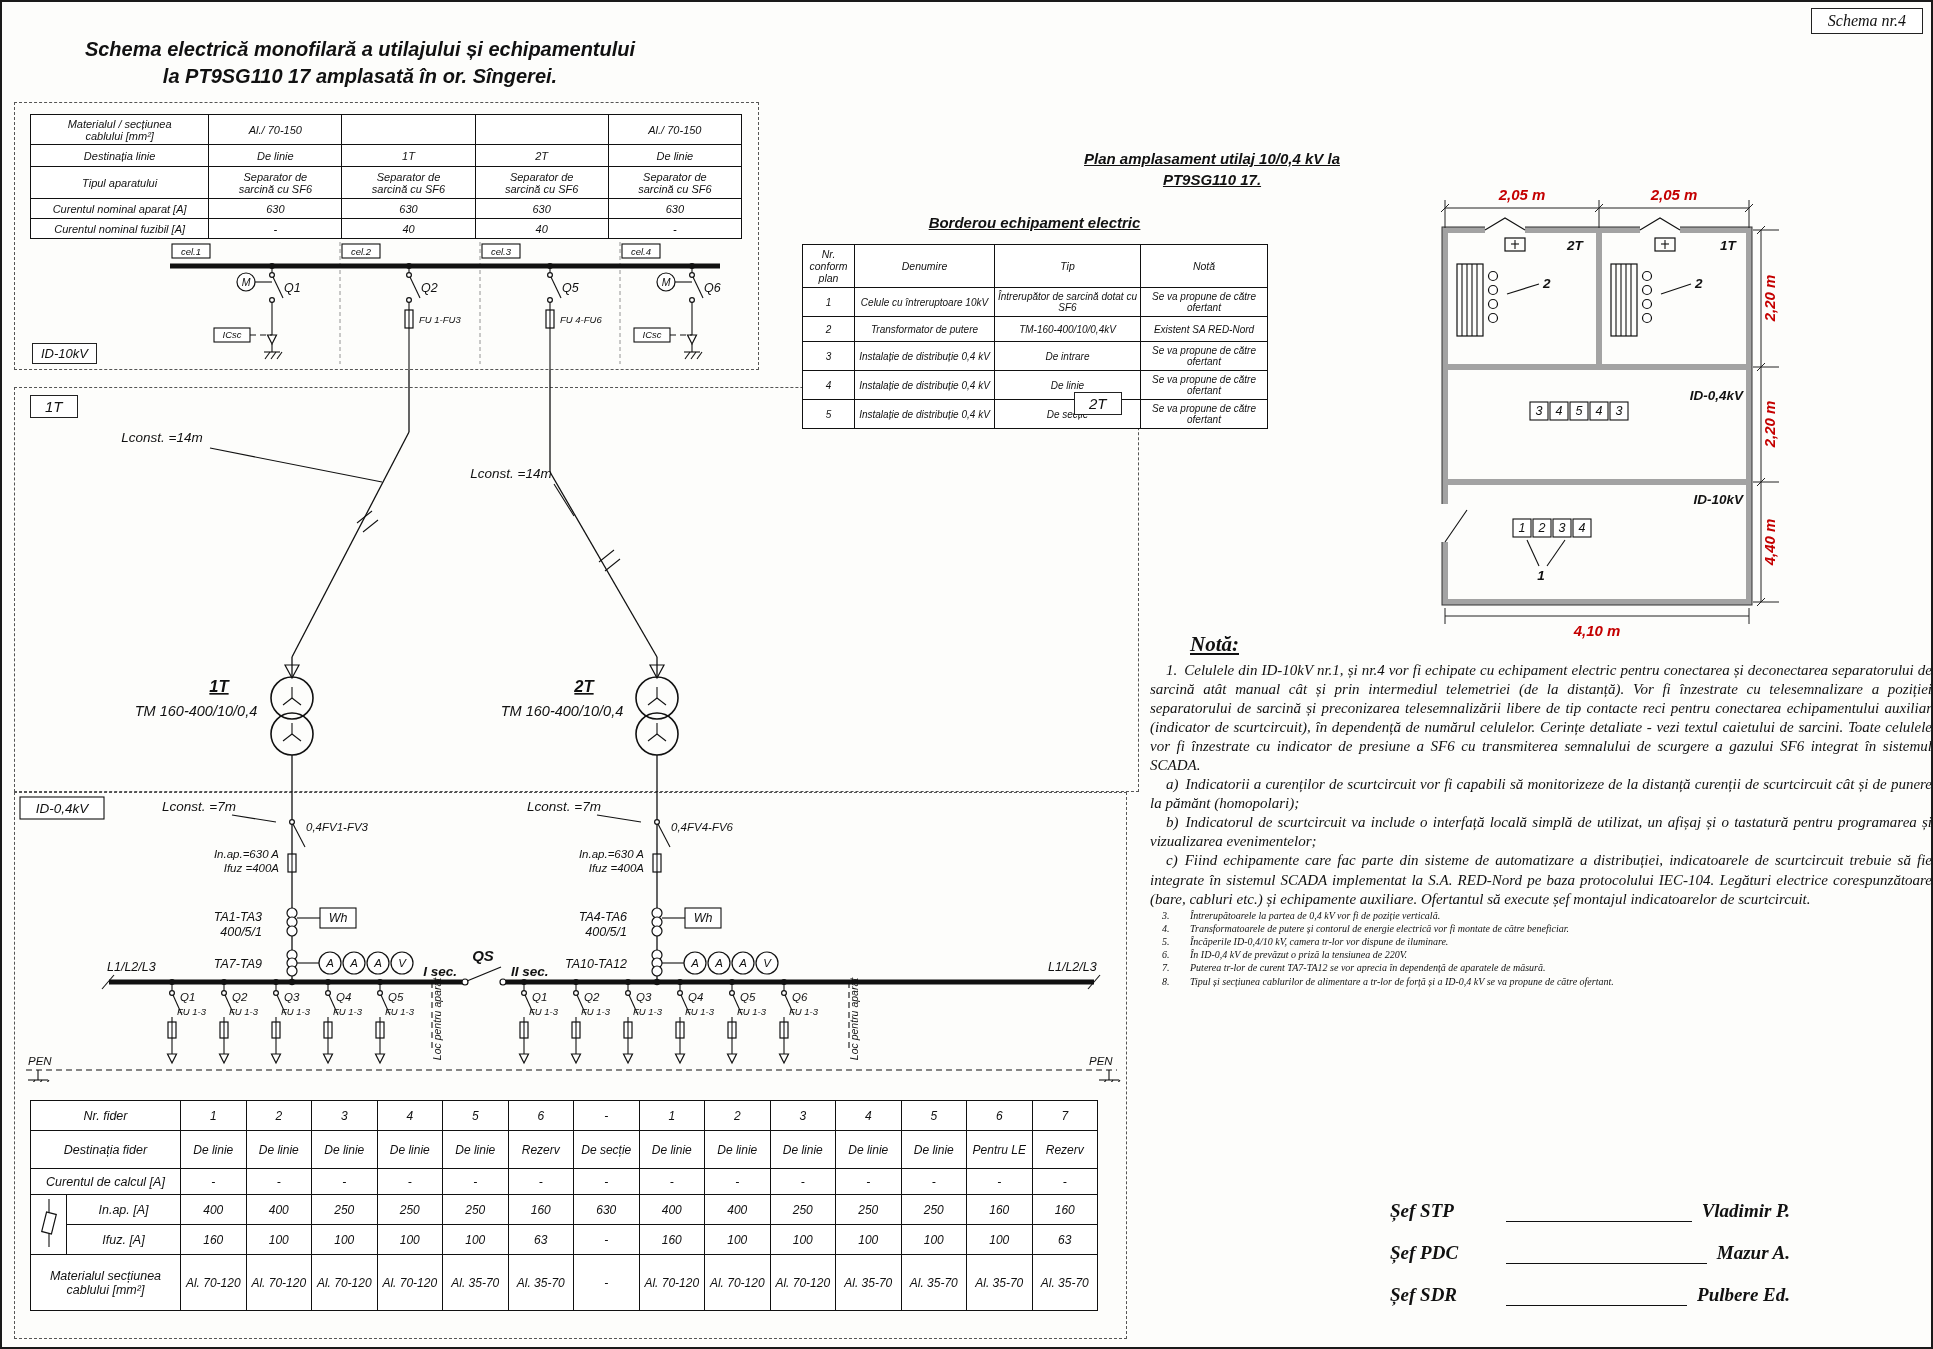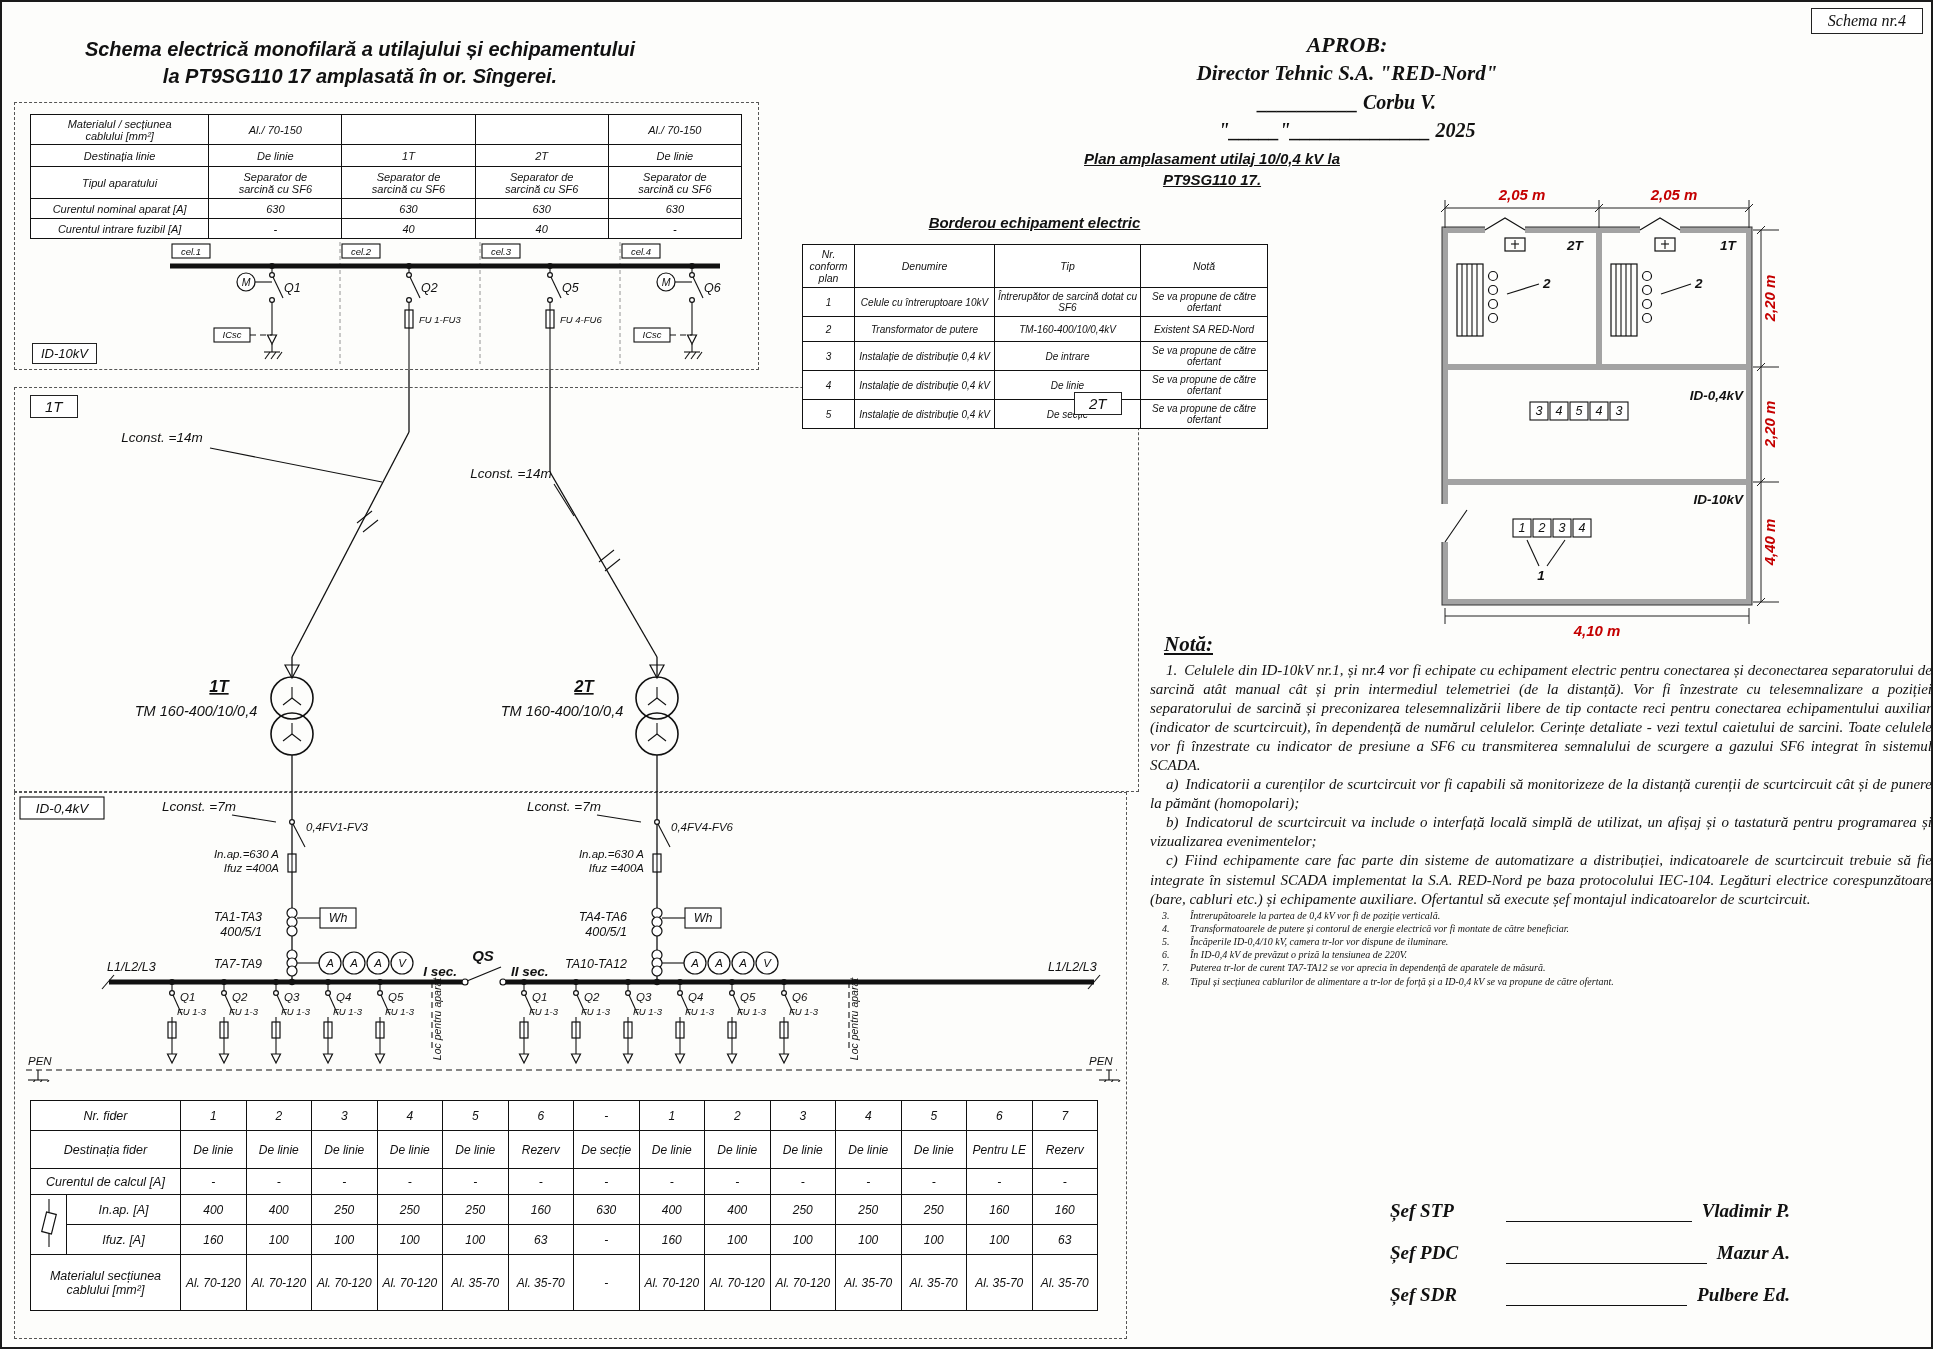--- a/index.html
+++ b/index.html
@@ -34,21 +34,21 @@
 .fider{position:absolute;left:28px;top:1098px;width:1068px;font:italic 12px "Liberation Sans",sans-serif}
 .fider td{padding:1px 2px}
 .fider .lab{font-size:12.5px}
 .fider tr:nth-child(1){height:30px}
 .fider tr:nth-child(2){height:38px}
 .fider tr:nth-child(3){height:26px}
 .fider tr:nth-child(4){height:30px}
 .fider tr:nth-child(5){height:30px}
 .fider tr:nth-child(6){height:56px}
 .nota{position:absolute;left:1148px;top:630px;width:782px;font-family:"Liberation Serif",serif;font-style:italic}
-.nota-title{font:bold italic 21px "Liberation Serif",serif;text-decoration:underline;margin-left:14px;margin-bottom:4px}
+.nota-title{font:bold italic 21px "Liberation Serif",serif;text-decoration:underline;margin-left:40px;margin-bottom:4px}
 .np{font-size:15px;line-height:1.27;text-align:justify;text-indent:16px}
 .np .nn{padding-right:7px}
 .nsub{font-size:15px;line-height:1.27;text-indent:92px}
 .nli{font-size:10px;line-height:1.32;text-align:justify}
 .nli .nn{display:inline-block;min-width:40px;padding-left:12px}
 .sigs{position:absolute;left:1388px;top:1198px;width:400px;font-family:"Liberation Serif",serif}
 .sigrow{display:flex;align-items:flex-end;margin-bottom:20px}
 .sigrole{font:bold italic 19px "Liberation Serif",serif;width:110px}
 .sigline{flex:1;border-bottom:1.6px solid #111;height:20px;margin:0 6px}
 .signame{font:bold italic 19px "Liberation Serif",serif;padding-left:4px}
@@ -83,26 +83,20 @@
 
 <div class="page">
 
   <div class="schema-nr">Schema nr.4</div>
 
   <div class="title">
     <div>Schema electrică monofilară a utilajului și echipamentului</div>
     <div>la  PT9SG110 17 amplasată în or. Sîngerei.</div>
   </div>
 
-  <div class="aprob">
-    <div class="a1">APROB:</div>
-    <div class="a2">Director Tehnic S.A. "RED-Nord"</div>
-    <div class="a3">__________  Corbu V.</div>
-    <div class="a4">"_____"______________ 2025</div>
-  </div>
 
   <div class="dashed" style="left:12px;top:100px;width:745px;height:268px"></div>
   <div class="dashed" style="left:12px;top:385px;width:1125px;height:405px"></div>
   <div class="dashed" style="left:12px;top:790px;width:1113px;height:547px"></div>
 
   <table class="apparatus">
     <colgroup>
         <col style="width:178px">
         <col style="width:133px">
         <col style="width:133px">
@@ -132,21 +126,21 @@
           <td>Separator de sarcină cu SF6</td>
         </tr>
         <tr>
           <td class="lab">Curentul nominal aparat [A]</td>
           <td>630</td>
           <td>630</td>
           <td>630</td>
           <td>630</td>
         </tr>
         <tr>
-          <td class="lab">Curentul intrare fuzibil [A]</td>
+          <td class="lab">Curentul nominal fuzibil [A]</td>
           <td>-</td>
           <td>40</td>
           <td>40</td>
           <td>-</td>
         </tr>
       </tbody>
   </table>
 
   <svg class="abs" style="left:18px;top:240px" width="730" height="128" viewBox="0 0 730 128">
     <g>

